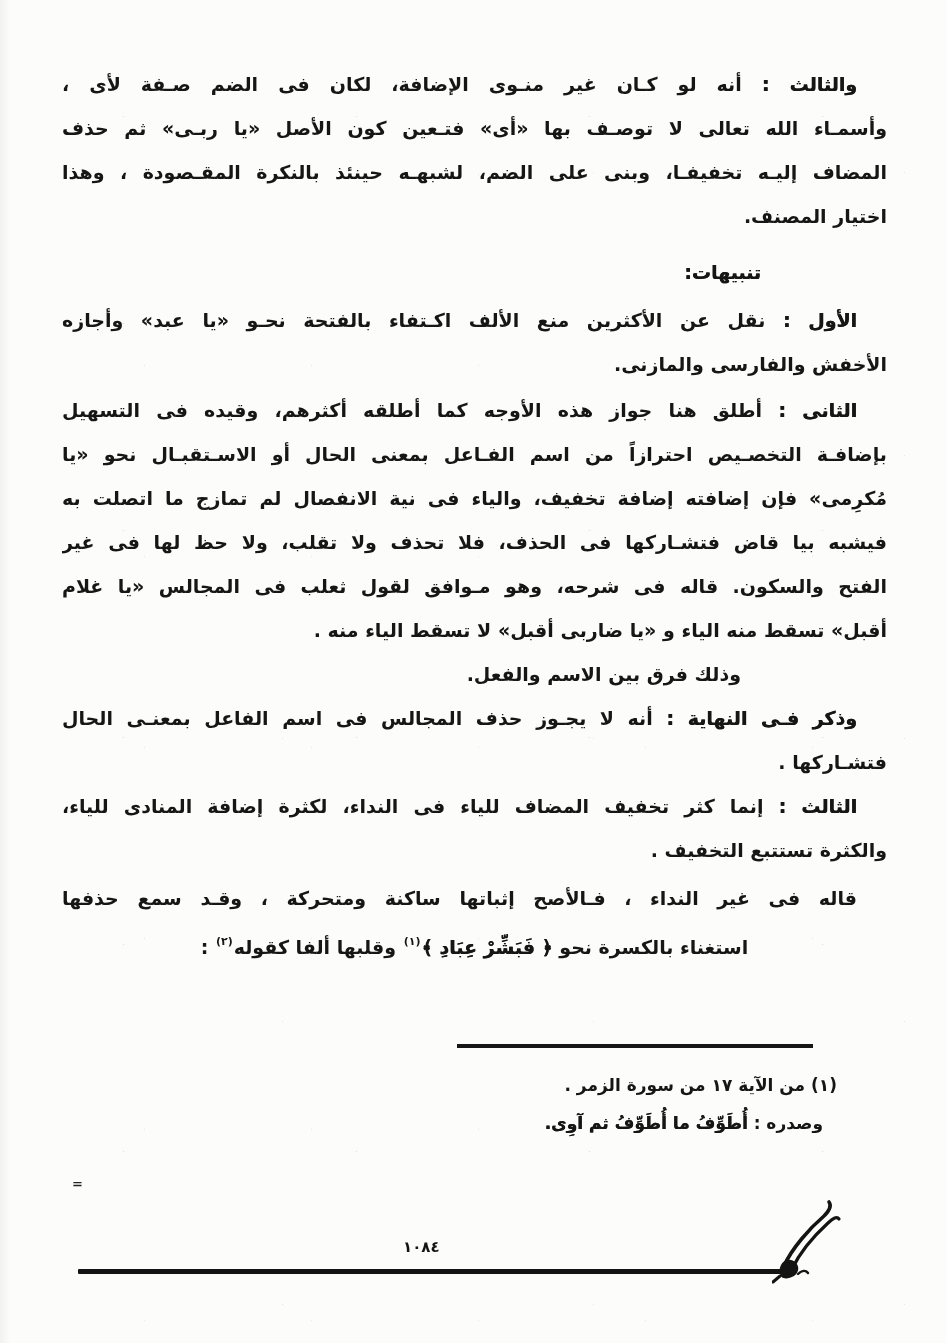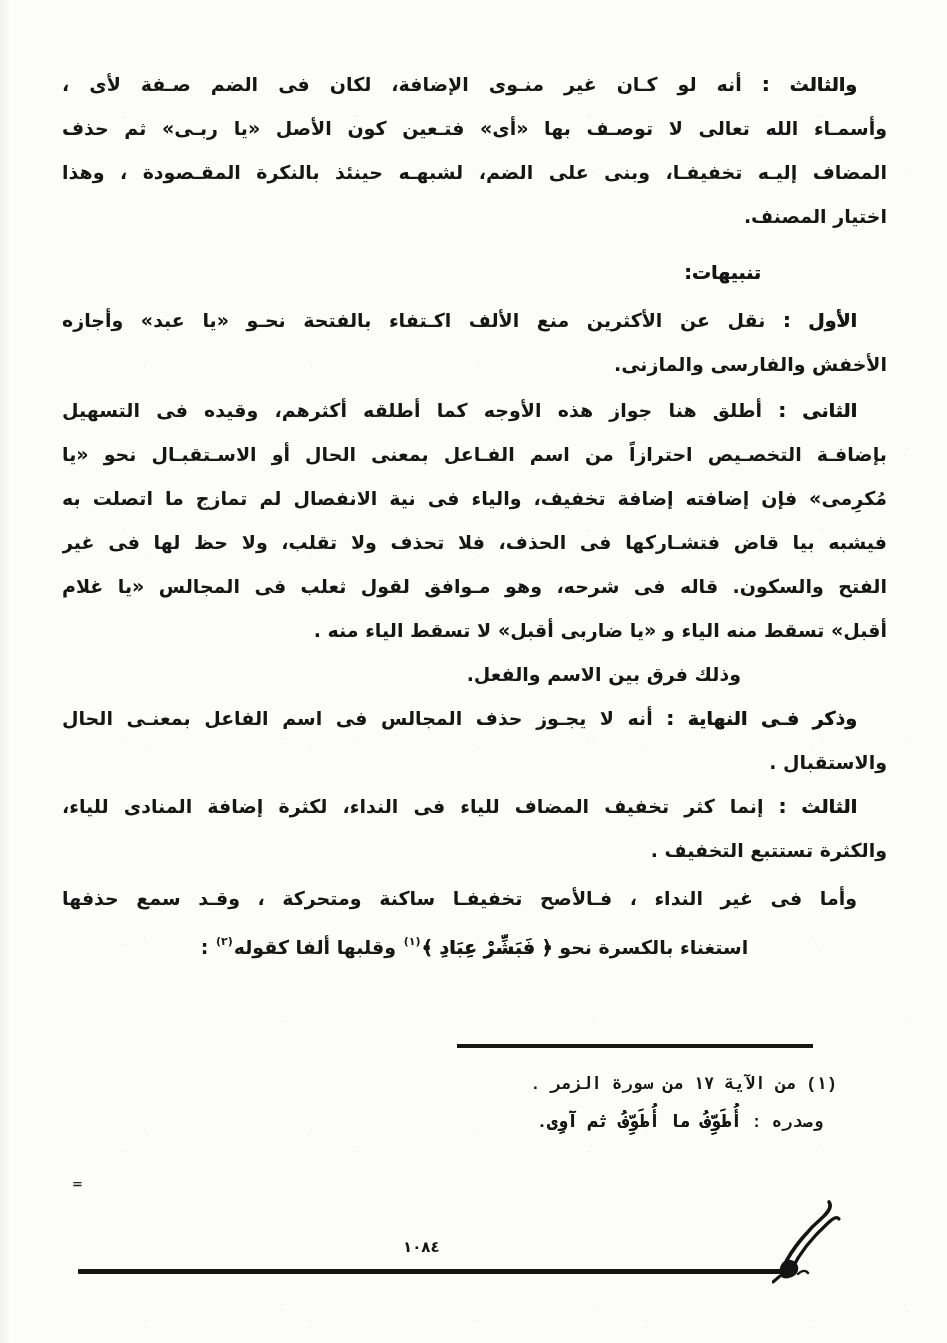--- a/index.html
+++ b/index.html
@@ -45,21 +45,21 @@
   .quran{text-shadow:.4px 0 0 currentColor;}
   sup.ref{font-size:11px;vertical-align:9px;margin:0 1px;letter-spacing:0;}
   .fnsep{
     position:absolute;top:1044px;left:457px;width:356px;height:4px;
     background:#161616;
   }
   .footnotes{
     position:absolute;top:1066px;right:110px;width:430px;
     direction:rtl;color:#161616;font-size:17px;font-weight:bold;
   }
-  .fn-line{line-height:38px;text-align:right;white-space:nowrap;font-family:Liberation Mono, monospace;}
+  .fn-line{line-height:38px;text-align:right;white-space:nowrap;}
   .fn-line.indent2{padding-right:14px;}
   .margin-mark{
     position:absolute;left:72px;top:1176px;font-size:13px;font-weight:bold;
     color:#222;letter-spacing:-1px;
   }
   .pagenum{
     position:absolute;left:403px;top:1238px;font-size:15px;font-weight:bold;
     color:#141414;letter-spacing:3px;direction:rtl;
   }
   .footer-line{
@@ -95,30 +95,30 @@
       <div class="line"><span>مُكرِمى» فإن إضافته إضافة تخفيف، والياء فى نية الانفصال لم تمازج ما اتصلت به</span></div>
       <div class="line"><span>فيشبه بيا قاض فتشـاركها فى الحذف، فلا تحذف ولا تقلب، ولا حظ لها فى غير</span></div>
       <div class="line"><span>الفتح والسكون. قاله فى شرحه، وهو مـوافق لقول ثعلب فى المجالس «يا غلام</span></div>
       <div class="line end"><span>أقبل» تسقط منه الياء و «يا ضاربى أقبل» لا تسقط الياء منه .</span></div>
     </div>
 
     <div class="standalone"><span>وذلك فرق بين الاسم والفعل.</span></div>
 
     <div class="blk">
       <div class="line indent"><b class="lead">وذكر فـى النهاية :</b> <span>أنه لا يجـوز حذف المجالس فى اسم الفاعل بمعنـى الحال</span></div>
-      <div class="line end"><span>والاستقبال .</span></div>
+      <div class="line end"><span>فتشـاركها .</span></div>
     </div>
 
     <div class="blk m4">
       <div class="line indent"><b class="lead">الثالث :</b> <span>إنما كثر تخفيف المضاف للياء فى النداء، لكثرة إضافة المنادى للياء،</span></div>
       <div class="line end"><span>والكثرة تستتبع التخفيف .</span></div>
     </div>
 
     <div class="blk">
-      <div class="line indent"><span>وأما فى غير النداء ، فـالأصح تخفيفـا ساكنة ومتحركة ، وقـد سمع حذفها</span></div>
+      <div class="line indent"><span>قاله فى غير النداء ، فـالأصح إثباتها ساكنة ومتحركة ، وقـد سمع حذفها</span></div>
       <div class="line center"><span>استغناء بالكسرة نحو </span><span class="quran">﴿ فَبَشِّرْ عِبَادِ ﴾</span><sup class="ref">(١)</sup><span> وقلبها ألفا كقوله</span><sup class="ref">(٢)</sup><span> :</span></div>
     </div>
 
   </div>
 
   <div class="fnsep"></div>
 
   <div class="footnotes">
     <div class="fn-line"><span>(١) من الآية ١٧ من سورة الزمر .</span></div>
     <div class="fn-line indent2"><span>وصدره : </span><span class="quran">أُطَوِّفُ ما أُطَوِّفُ ثم آوِى.</span></div>

